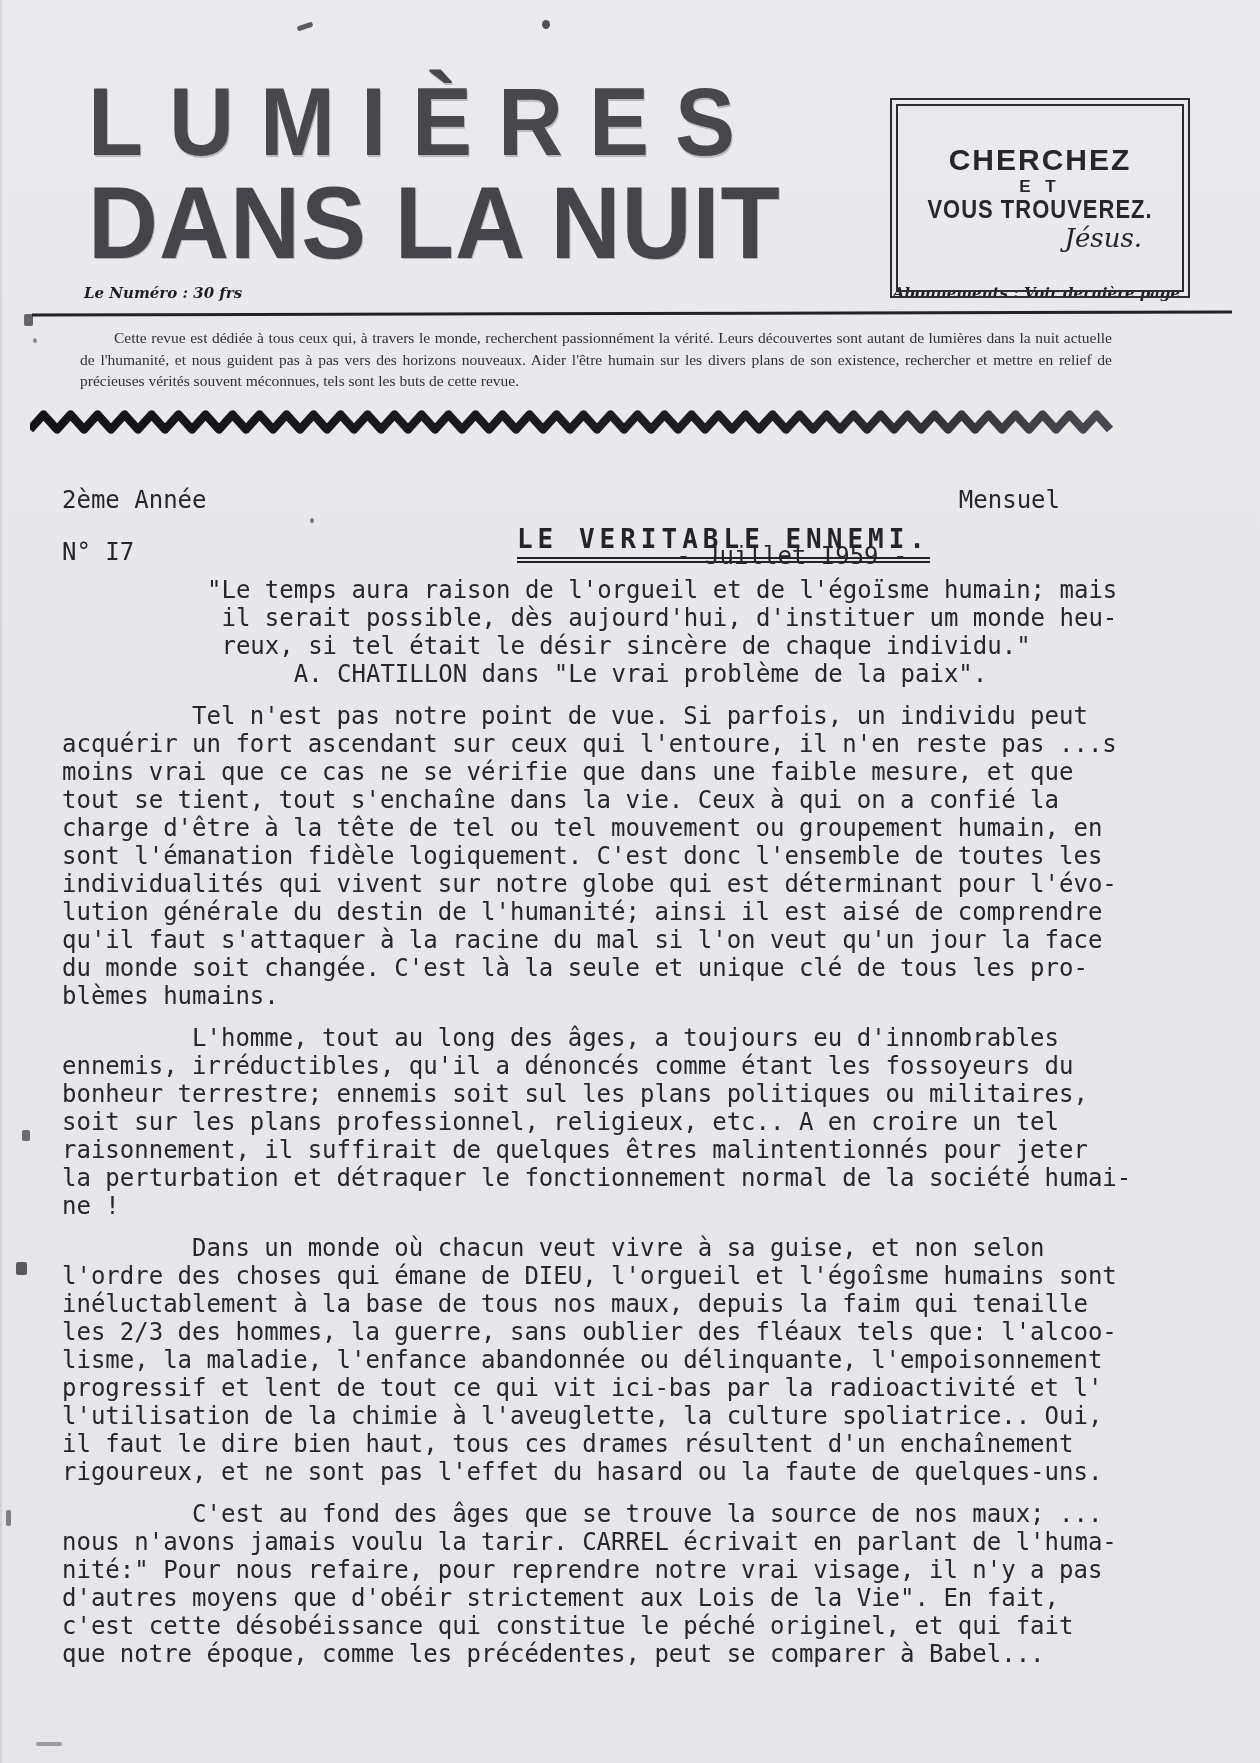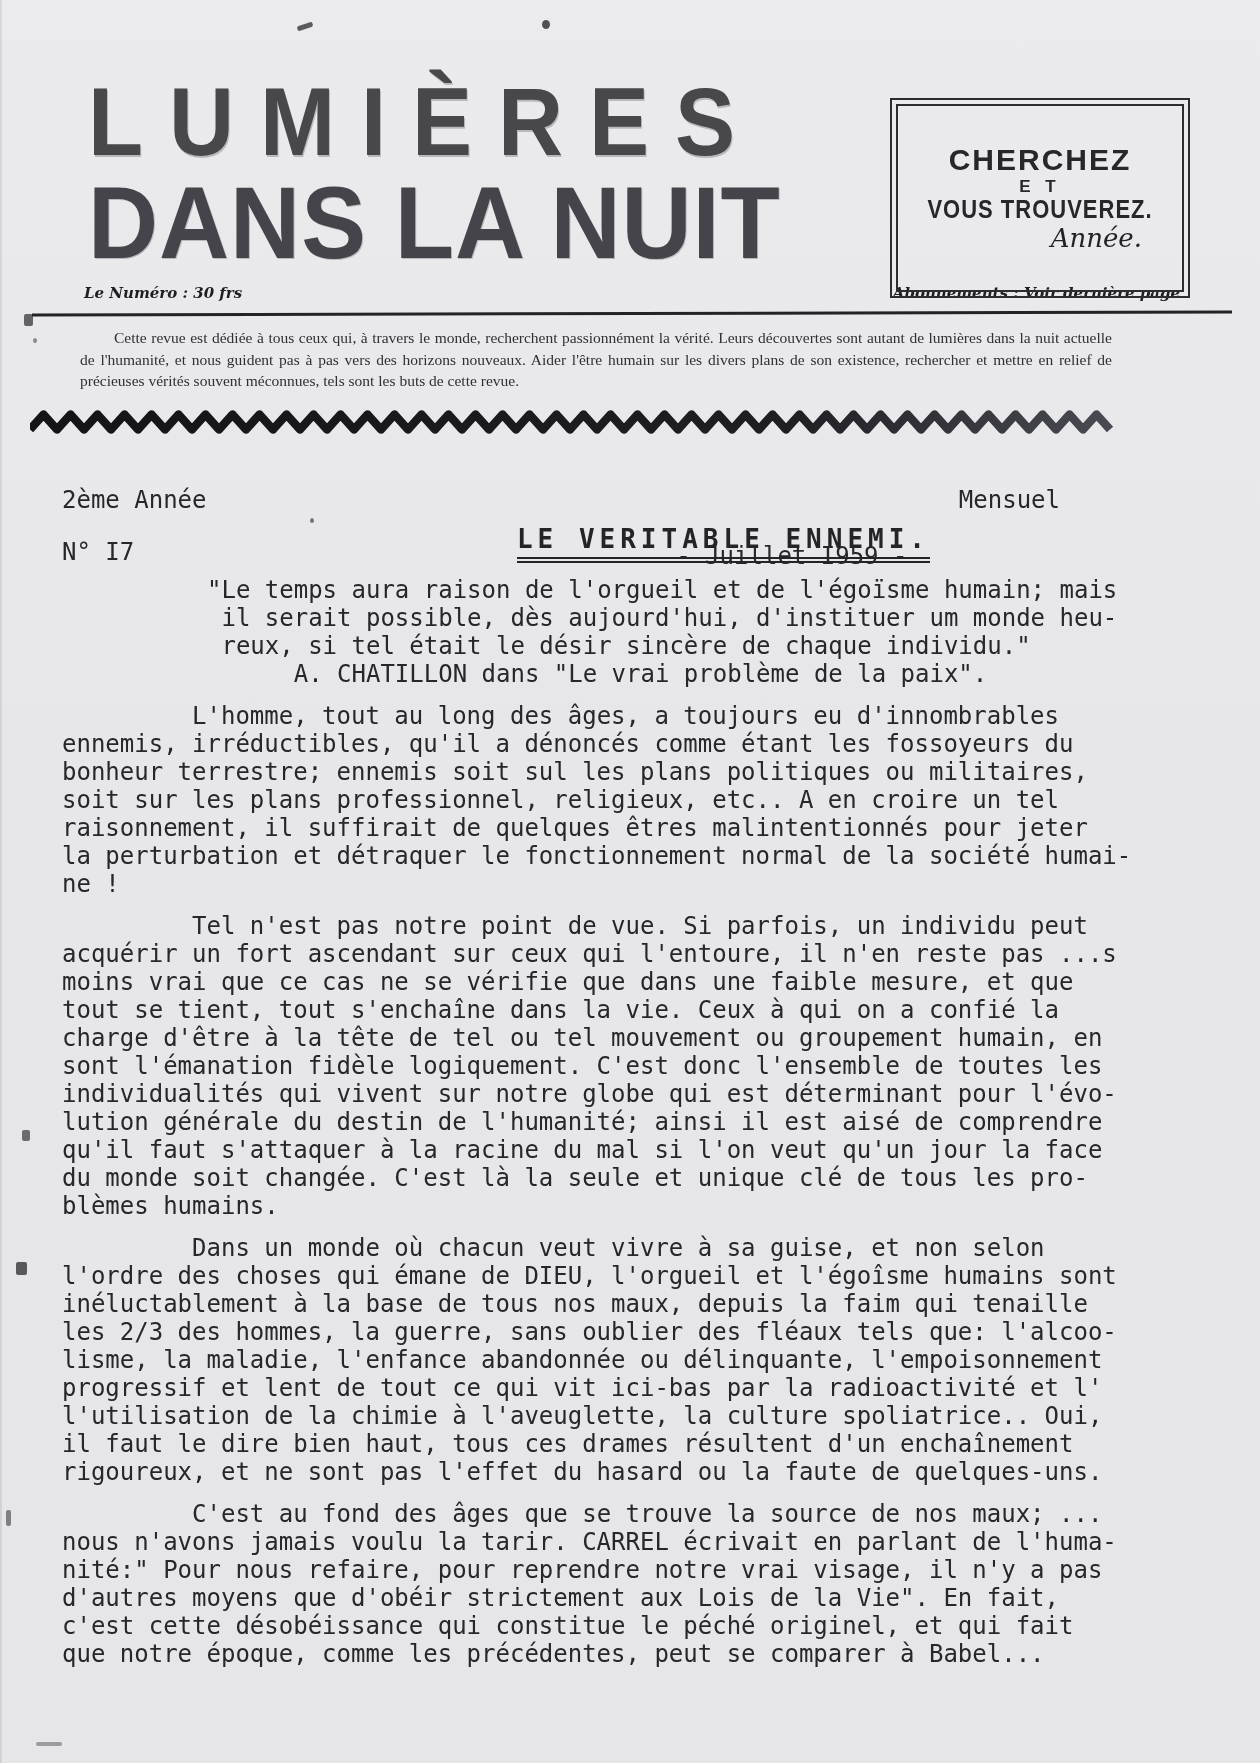--- a/index.html
+++ b/index.html
@@ -103,21 +103,21 @@
 <div class="page">
 
   <div class="masthead">
     <div class="title-line1">LUMIÈRES</div>
     <div class="title-line2">DANS LA NUIT</div>
 
     <div class="motto-box">
       <div class="motto-1">CHERCHEZ</div>
       <div class="motto-2">E T</div>
       <div class="motto-3">VOUS TROUVEREZ.</div>
-      <div class="motto-sig">Année.</div>
+      <div class="motto-sig">Jésus.</div>
     </div>
   </div>
 
   <div class="price-row">
     <span>Le Numéro :   30 frs</span>
     <span>Abonnements :  Voir dernière page</span>
   </div>
   <hr class="rule">
 
   <p class="dedication">Cette revue est dédiée à tous ceux qui, à travers le monde, recherchent passionnément la vérité. Leurs découvertes sont autant de lumières dans la nuit actuelle de l'humanité, et nous guident pas à pas vers des horizons nouveaux. Aider l'être humain sur les divers plans de son existence, rechercher et mettre en relief de précieuses vérités souvent méconnues, tels sont les buts de cette revue.</p>
@@ -144,38 +144,38 @@
     <div class="title-row">
       <span class="left mono">N° I7</span>
       <span class="article-title">LE VERITABLE ENNEMI.</span>
     </div>
 
     <div class="mono epigraph">"Le temps aura raison de l'orgueil et de l'égoïsme humain; mais
  il serait possible, dès aujourd'hui, d'instituer um monde heu-
  reux, si tel était le désir sincère de chaque individu."
       A. CHATILLON dans "Le vrai problème de la paix".</div>
 
-    <div class="mono para">         L'homme, tout au long des âges, a toujours eu d'innombrables
-ennemis, irréductibles, qu'il a dénoncés comme étant les fossoyeurs du
-bonheur terrestre; ennemis soit sul les plans politiques ou militaires,
-soit sur les plans professionnel, religieux, etc.. A en croire un tel
-raisonnement, il suffirait de quelques êtres malintentionnés pour jeter
-la perturbation et détraquer le fonctionnement normal de la société humai-
-ne !</div>
     <div class="mono para">         Tel n'est pas notre point de vue. Si parfois, un individu peut
 acquérir un fort ascendant sur ceux qui l'entoure, il n'en reste pas ...s
 moins vrai que ce cas ne se vérifie que dans une faible mesure, et que
 tout se tient, tout s'enchaîne dans la vie. Ceux à qui on a confié la
 charge d'être à la tête de tel ou tel mouvement ou groupement humain, en
 sont l'émanation fidèle logiquement. C'est donc l'ensemble de toutes les
 individualités qui vivent sur notre globe qui est déterminant pour l'évo-
 lution générale du destin de l'humanité; ainsi il est aisé de comprendre
 qu'il faut s'attaquer à la racine du mal si l'on veut qu'un jour la face
 du monde soit changée. C'est là la seule et unique clé de tous les pro-
 blèmes humains.</div>
+    <div class="mono para">         L'homme, tout au long des âges, a toujours eu d'innombrables
+ennemis, irréductibles, qu'il a dénoncés comme étant les fossoyeurs du
+bonheur terrestre; ennemis soit sul les plans politiques ou militaires,
+soit sur les plans professionnel, religieux, etc.. A en croire un tel
+raisonnement, il suffirait de quelques êtres malintentionnés pour jeter
+la perturbation et détraquer le fonctionnement normal de la société humai-
+ne !</div>
     <div class="mono para">         Dans un monde où chacun veut vivre à sa guise, et non selon
 l'ordre des choses qui émane de DIEU, l'orgueil et l'égoîsme humains sont
 inéluctablement à la base de tous nos maux, depuis la faim qui tenaille
 les 2/3 des hommes, la guerre, sans oublier des fléaux tels que: l'alcoo-
 lisme, la maladie, l'enfance abandonnée ou délinquante, l'empoisonnement
 progressif et lent de tout ce qui vit ici-bas par la radioactivité et l'
 l'utilisation de la chimie à l'aveuglette, la culture spoliatrice.. Oui,
 il faut le dire bien haut, tous ces drames résultent d'un enchaînement
 rigoureux, et ne sont pas l'effet du hasard ou la faute de quelques-uns.</div>
     <div class="mono para">         C'est au fond des âges que se trouve la source de nos maux; ...

